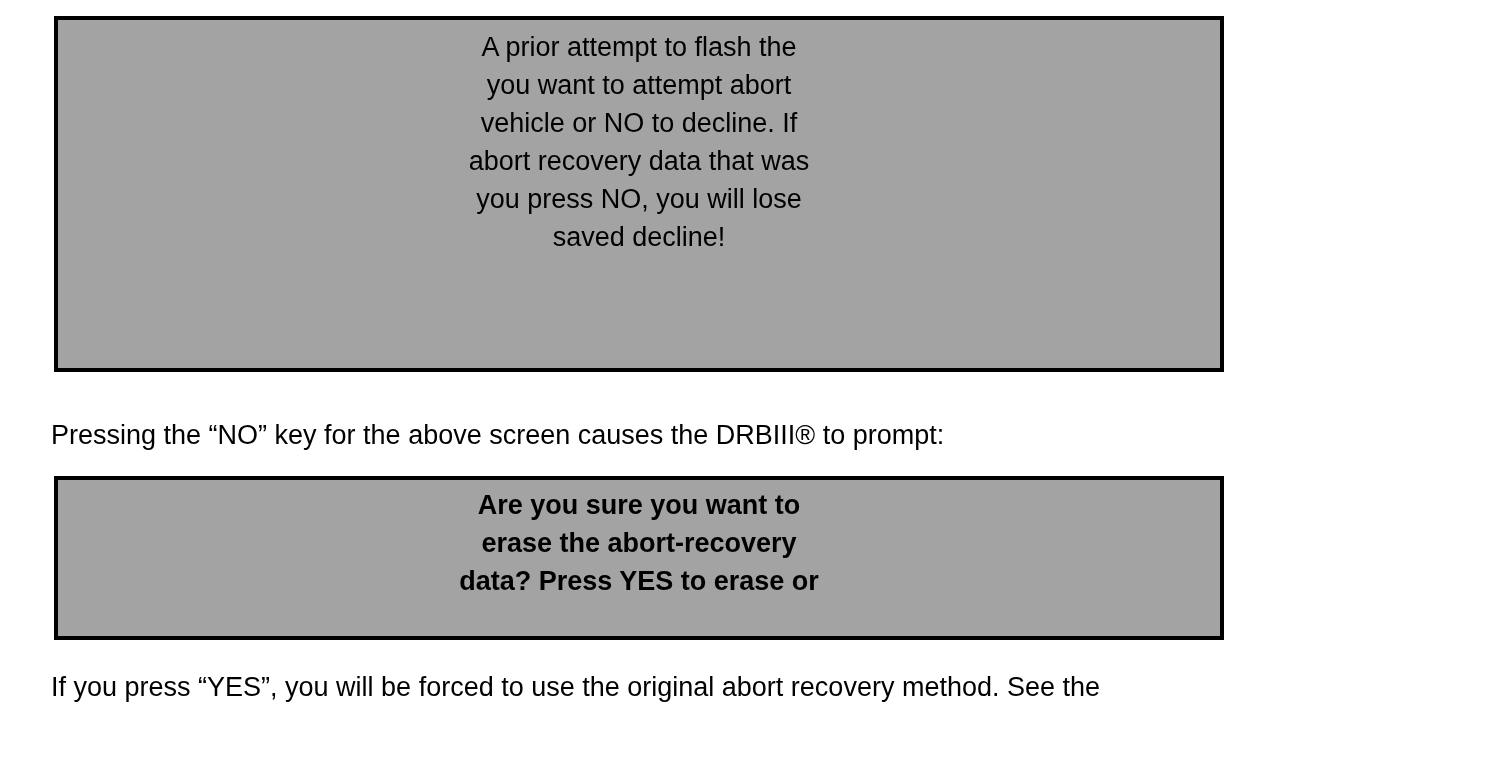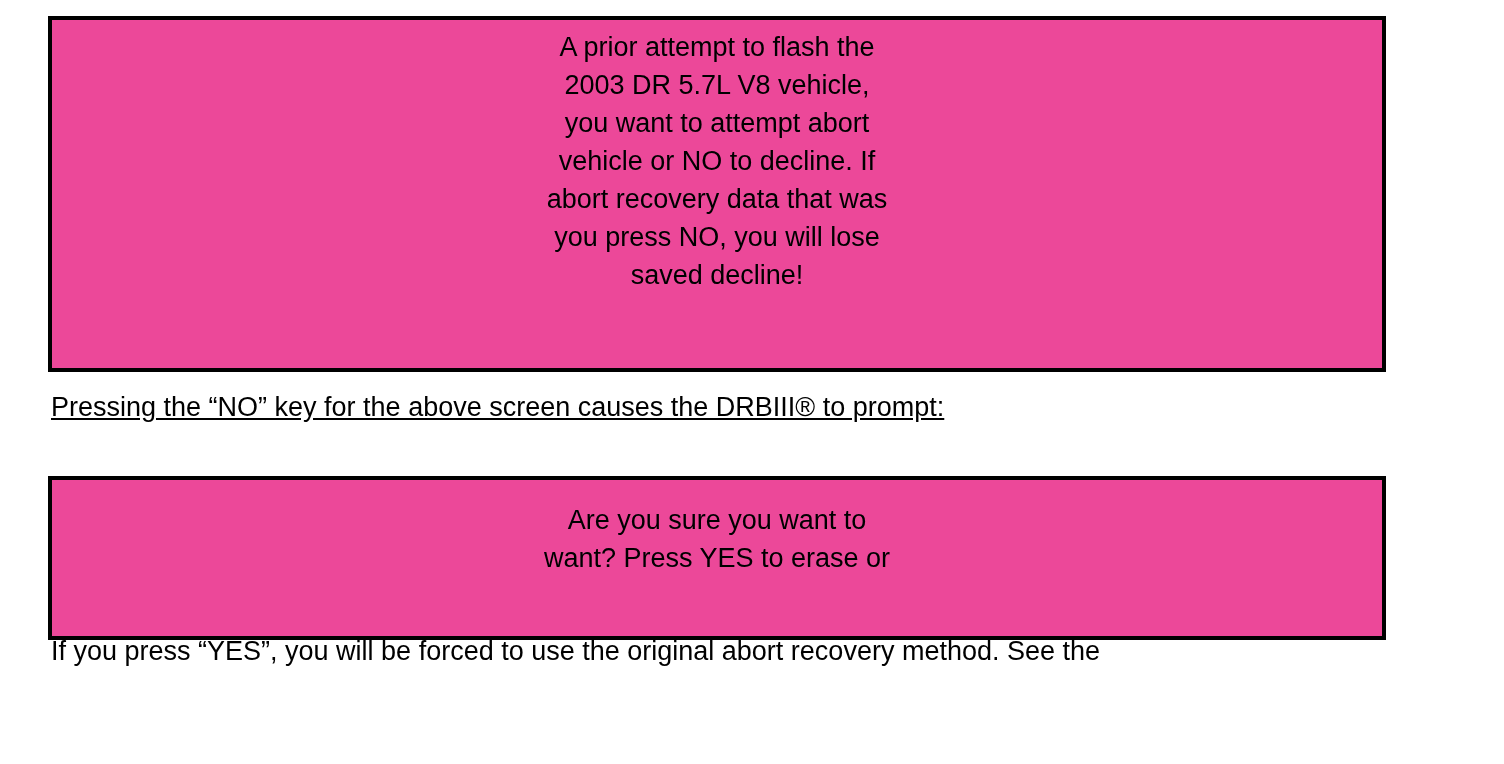--- a/index.html
+++ b/index.html
@@ -21,25 +21,25 @@
     position: absolute;
     left: 0;
     top: 0;
     width: 1504px;
     height: 764px;
   }
 
   
   .screen-box {
     position: absolute;
-    left: 48px;
-    width: 1338px;
+    left: 54px;
+    width: 1170px;
     box-sizing: border-box;
     border: 4px solid #000000;
-    background: #ec4899;
+    background: #a3a3a3;
   }
 
   #screen-box-1 {
     top: 16px;
     height: 356px;
   }
 
   #screen-box-2 {
     top: 476px;
     height: 164px;
@@ -47,78 +47,78 @@
 
   .screen-lines {
     text-align: center;
     font-size: 27px;
     line-height: 38px;
     letter-spacing: 0px;
     padding-top: 8px;
   }
 
   #screen-box-2 .screen-lines {
-    padding-top: 21px;
+    padding-top: 6px;
+    font-weight: bold;
   }
 
   .screen-line {
     display: block;
     white-space: pre;
   }
 
   
   .body-text {
     position: absolute;
     left: 51px;
     width: 1340px;
     font-size: 27px;
     line-height: 38px;
     text-align: left;
     white-space: normal;
   }
 
   #paragraph-after-box-1 {
-    top: 388px;
-    text-decoration: underline;
+    top: 416px;
   }
 
   #paragraph-after-box-2 {
-    top: 632px;
+    top: 668px;
   }
 
   .para-line {
     display: block;
     white-space: pre;
   }
 </style>
 </head>
 <body>
 
 <div class="page">
 
   <div class="screen-box" id="screen-box-1">
     <div class="screen-lines">
       <span class="screen-line">A prior attempt to flash the</span>
-      <span class="screen-line">2003 DR 5.7L V8 vehicle,</span>
       <span class="screen-line">you want to attempt abort</span>
       <span class="screen-line">vehicle or NO to decline. If</span>
       <span class="screen-line">abort recovery data that was</span>
       <span class="screen-line">you press NO, you will lose</span>
       <span class="screen-line">saved decline!</span>
     </div>
   </div>
 
   <div class="body-text" id="paragraph-after-box-1">
     <span class="para-line">Pressing the “NO” key for the above screen causes the DRBIII® to prompt:</span>
   </div>
 
   <div class="screen-box" id="screen-box-2">
     <div class="screen-lines">
       <span class="screen-line">Are you sure you want to</span>
-      <span class="screen-line">want? Press YES to erase or</span>
+      <span class="screen-line">erase the abort-recovery</span>
+      <span class="screen-line">data? Press YES to erase or</span>
     </div>
   </div>
 
   <div class="body-text" id="paragraph-after-box-2">
     <span class="para-line">If you press “YES”, you will be forced to use the original abort recovery method. See the</span>
   </div>
 
 </div>
 
 </body></html>

